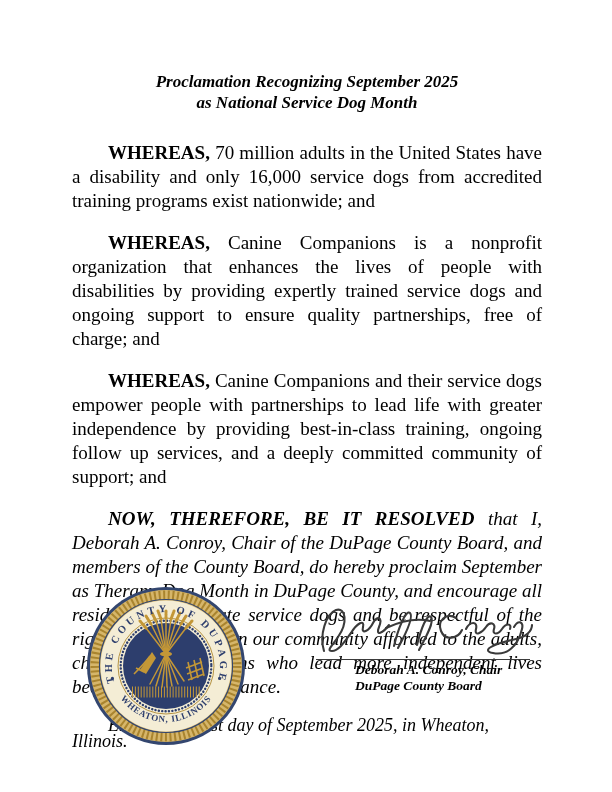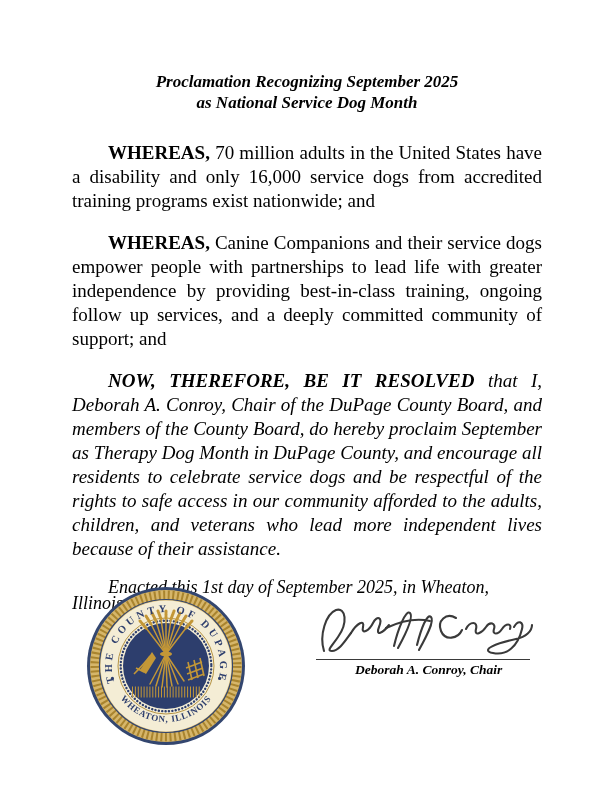--- a/index.html
+++ b/index.html
@@ -80,20 +80,21 @@
 
   <div class="content">
 
     <h1 class="title">
       <span>Proclamation Recognizing September 2025</span><br>
       <span>as National Service Dog Month</span>
     </h1>
 
     <p class="clause"><span class="lead">WHEREAS,</span><span> 70 million adults in the United States have a disability and only 16,000 service dogs from accredited training programs exist nationwide; and</span></p>
 
+    <p class="clause"><span class="lead">WHEREAS,</span><span> Canine Companions is a nonprofit organization that enhances the lives of people with disabilities by providing expertly trained service dogs and ongoing support to ensure quality partnerships, free of charge; and</span></p>
 
 
     <p class="clause"><span class="lead">WHEREAS,</span><span> Canine Companions and their service dogs empower people with partnerships to lead life with greater independence by providing best-in-class training, ongoing follow up services, and a deeply committed community of support; and</span></p>
 
 
     <p class="clause resolution"><span class="lead">NOW, THEREFORE, BE IT RESOLVED</span><span> that I, Deborah A. Conroy, Chair of the DuPage County Board, and members of the County Board, do hereby proclaim September as Therapy Dog Month in DuPage County, and encourage all residents to celebrate service dogs and be respectful of the rights to safe access in our community afforded to the adults, children, and veterans who lead more independent lives because of their assistance.</span></p>
 
     <p class="enacted">Enacted this 1st day of September 2025, in Wheaton, Illinois.</p>
 
   </div>
@@ -188,15 +189,16 @@
         <path d="M78,45 C82,28 90,8 94,12 C98,16 88,36 82,47"></path>
         <path d="M101,44 C105,28 111,12 115,16 C119,20 109,38 103,49"></path>
         <path d="M70,27 C85,20 101,17 114,20"></path>
         <path d="M140,17 C130,11 121,20 125,30 C129,40 142,38 146,29"></path>
         <path d="M150,28 C154,20 162,20 160,28 C158,36 166,32 170,26 C174,20 180,22 178,28 C176,34 182,34 186,28 C190,22 196,22 194,28"></path>
         <path d="M198,26 C202,19 208,20 206,28 C202,45 191,55 177,52 C163,49 181,42 200,38 C210,36 216,30 216,24"></path>
       </g>
     </svg>
     <hr class="sig-line">
     <div class="sig-name">Deborah A. Conroy, Chair</div>
+    <div class="sig-org">DuPage County Board</div>
   </div>
 
 </div>
 
 </body></html>

